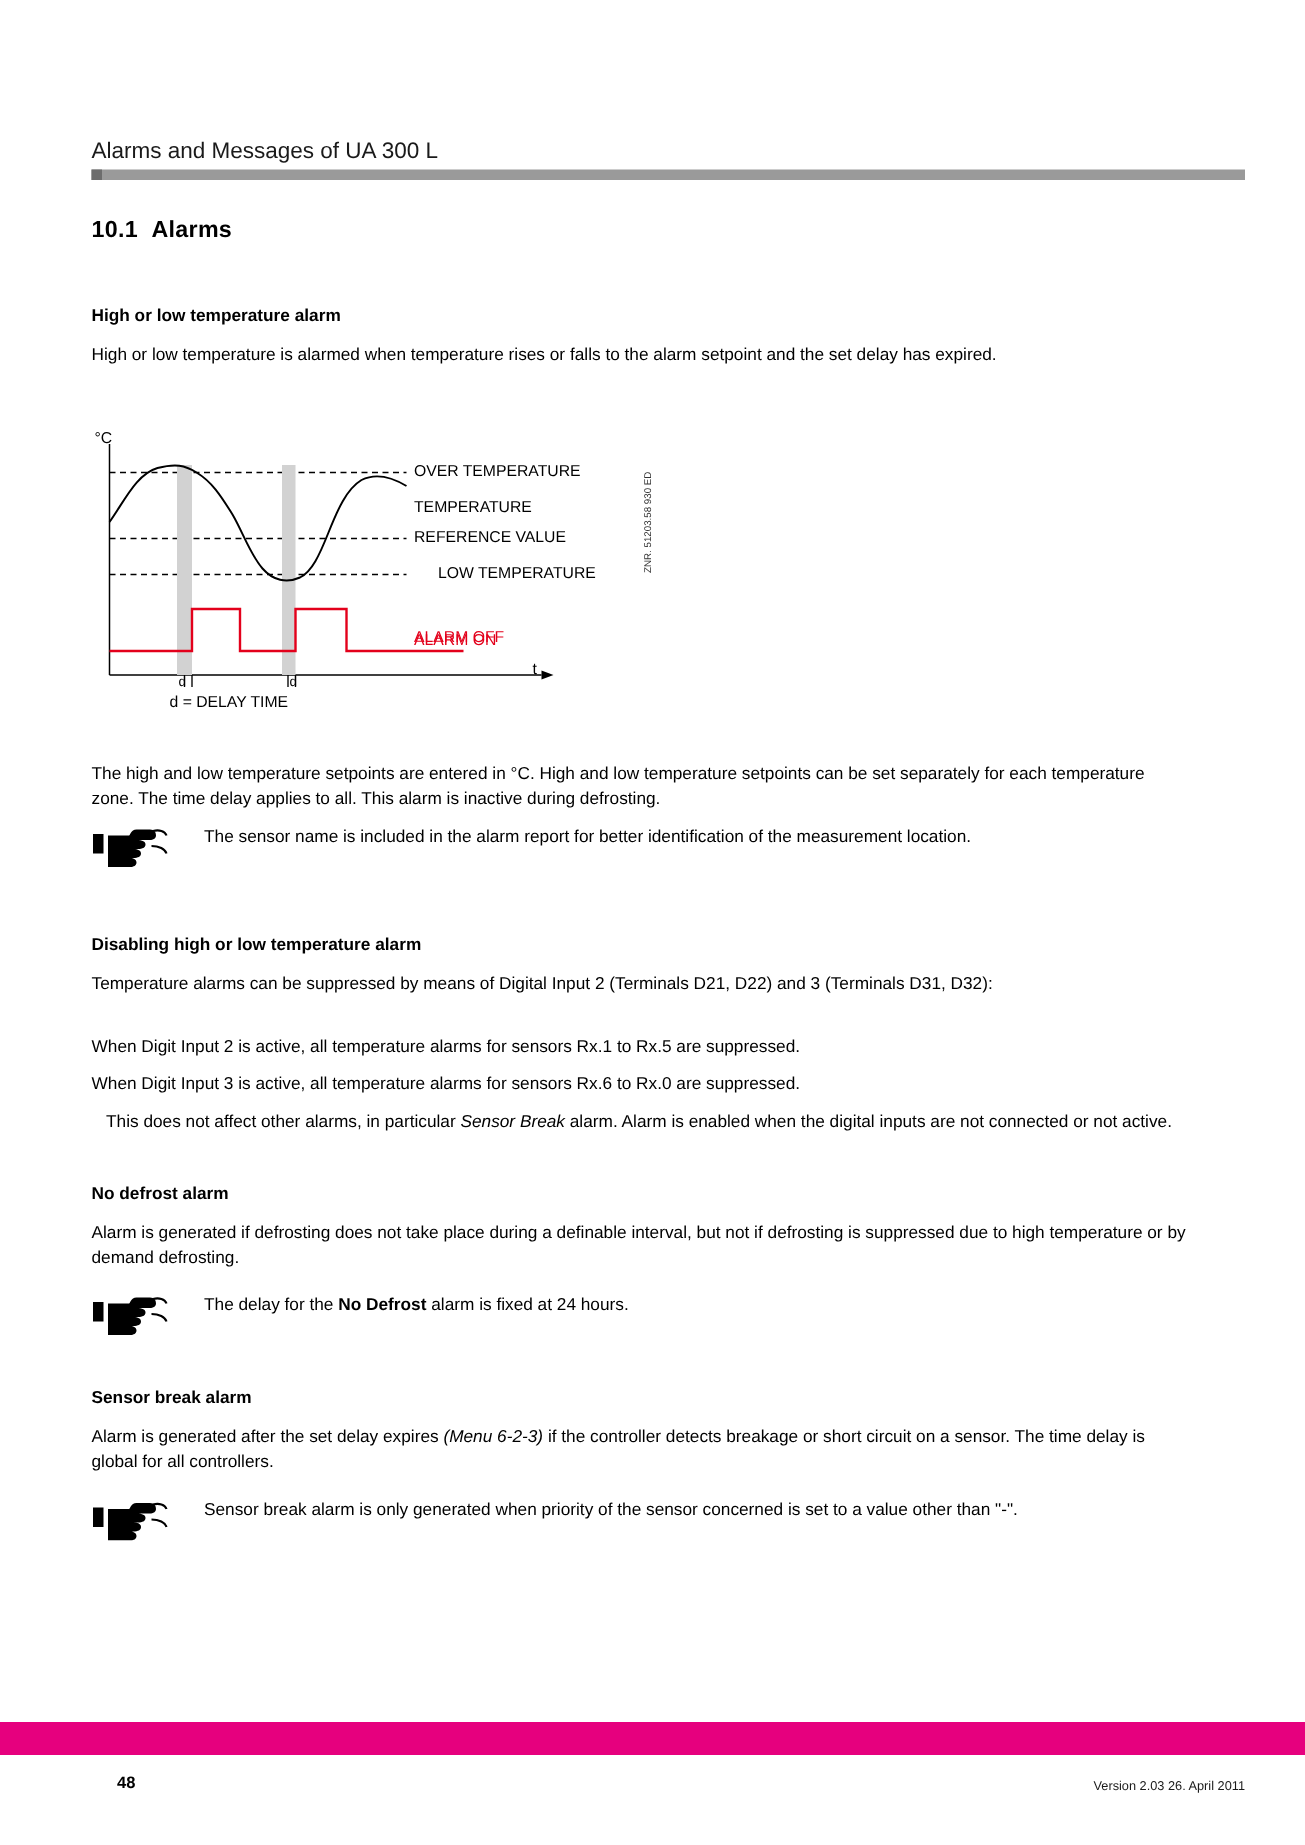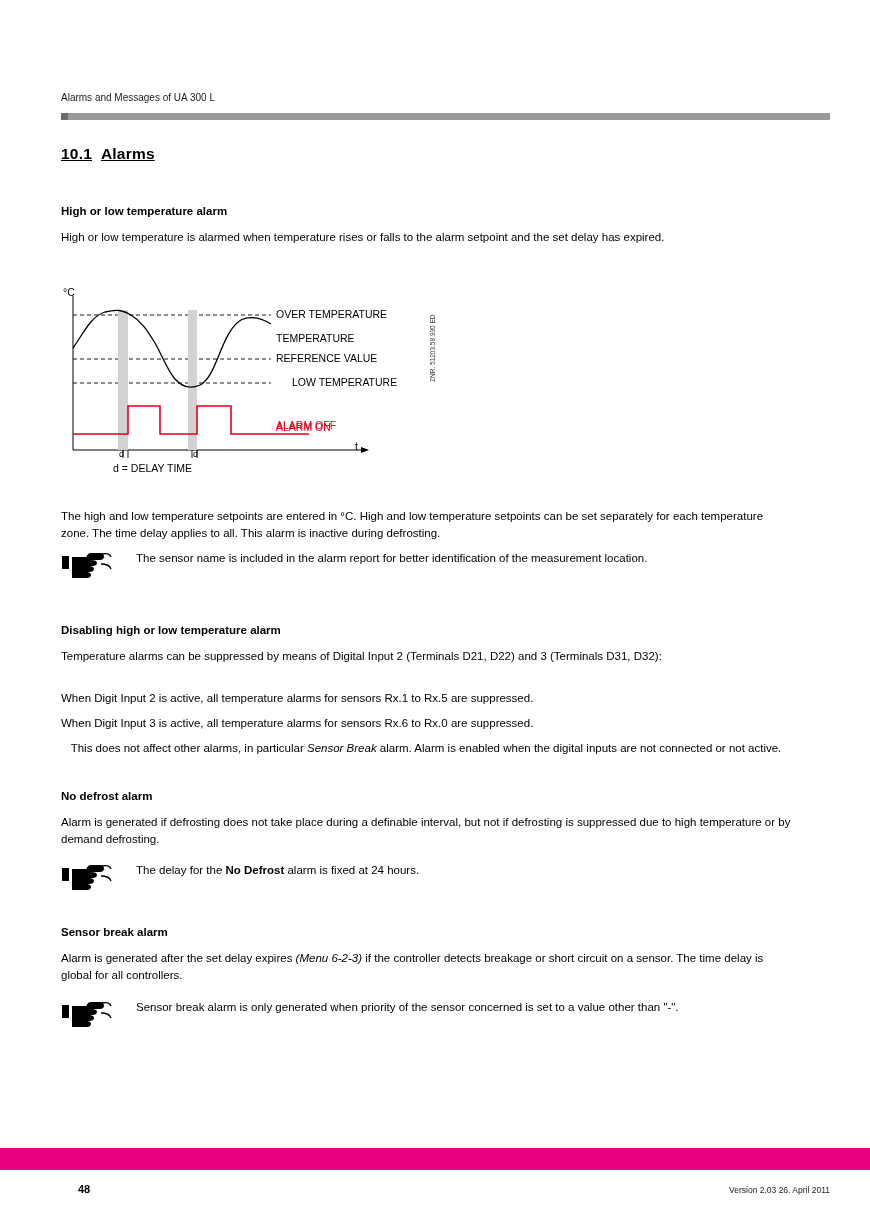--- a/index.html
+++ b/index.html
@@ -17,21 +17,21 @@
   .page {
     position: absolute;
     left: 0; top: 0;
     width: 870px; height: 1230px;
   }
 
   .header-text {
     position: absolute;
     left: 61px;
     top: 92px;
-    font-size: 10px;
+    font-size: 15px;
     color: #1a1a1a;
   }
 
   .header-rule {
     position: absolute;
     left: 61px;
     top: 113px;
     width: 769px;
     height: 7px;
     background: #9a9a9a;
@@ -46,21 +46,20 @@
   }
 
   h1.section-title {
     position: absolute;
     left: 61px;
     top: 145px;
     margin: 0;
     font-size: 15.5px;
     font-weight: bold;
     letter-spacing: 0.2px;
-    text-decoration: underline;
   }
   h1.section-title .num { margin-right: 9px; }
 
   .sub-head {
     position: absolute;
     font-size: 11.5px;
     font-weight: bold;
     left: 61px;
   }
 

